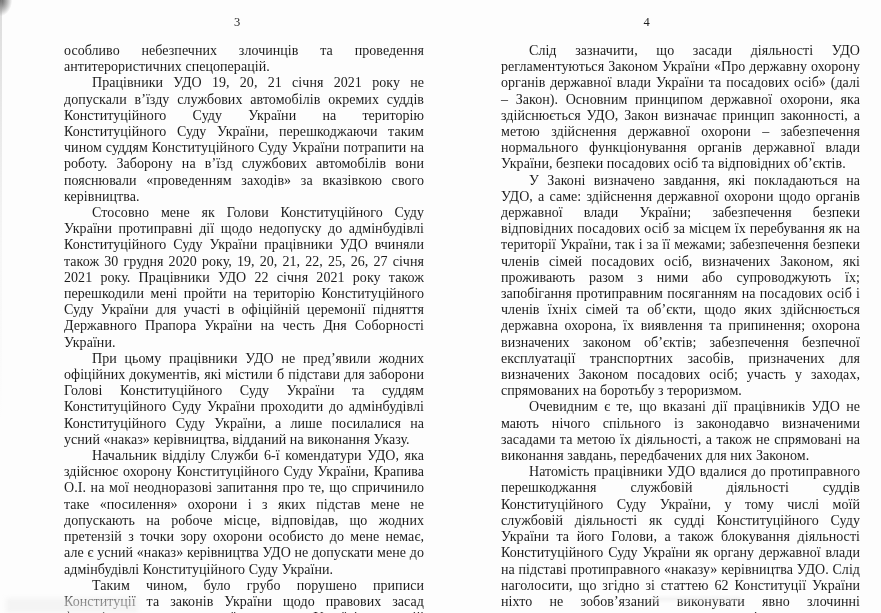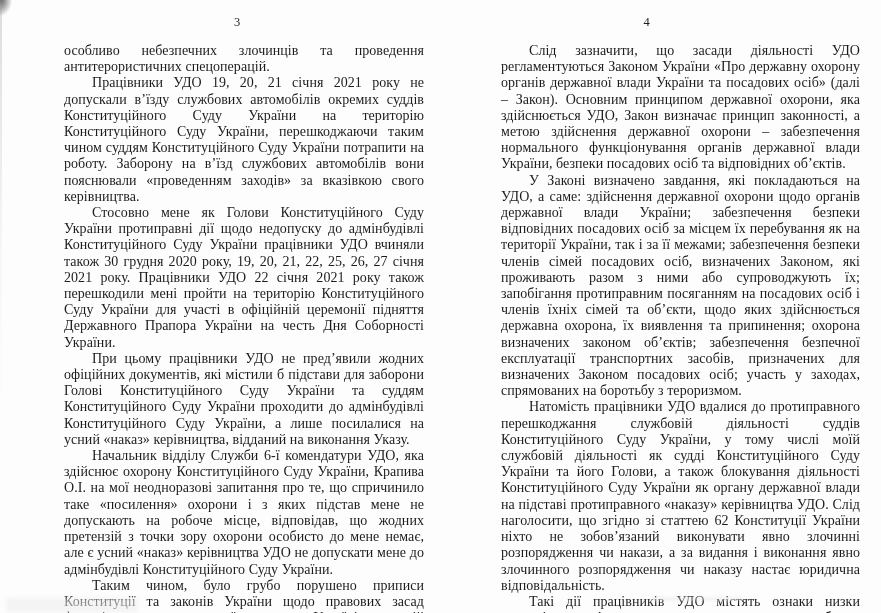--- a/index.html
+++ b/index.html
@@ -89,20 +89,21 @@
         <p class="indent">Таким чином, було грубо порушено приписи Конституції та законів України щодо правових засад функціонування державної влади в Україні, гарантій незалежності і недоторканності суддів Конституційного Суду України, зокрема вимогу частини другої статті 19 Конституції України, згідно з якою органи державної влади та їх посадові особи зобов’язані діяти лише на підставі, в межах повноважень та у спосіб, що передбачені Конституцією та законами України.</p>
       </div>
 
   </div>
 
   <div class="page page-right">
     <div class="page-number">4</div>
     <div class="paras">
         <p class="indent">Слід зазначити, що засади діяльності УДО регламентуються Законом України «Про державну охорону органів державної влади України та посадових осіб» (далі – Закон). Основним принципом державної охорони, яка здійснюється УДО, Закон визначає принцип законності, а метою здійснення державної охорони – забезпечення нормального функціонування органів державної влади України, безпеки посадових осіб та відповідних об’єктів.</p>
         <p class="indent">У Законі визначено завдання, які покладаються на УДО, а саме: здійснення державної охорони щодо органів державної влади України; забезпечення безпеки відповідних посадових осіб за місцем їх перебування як на території України, так і за її межами; забезпечення безпеки членів сімей посадових осіб, визначених Законом, які проживають разом з ними або супроводжують їх; запобігання протиправним посяганням на посадових осіб і членів їхніх сімей та об’єкти, щодо яких здійснюється державна охорона, їх виявлення та припинення; охорона визначених законом об’єктів; забезпечення безпечної експлуатації транспортних засобів, призначених для визначених Законом посадових осіб; участь у заходах, спрямованих на боротьбу з тероризмом.</p>
+        <p class="indent">Очевидним є те, що вказані дії працівників УДО не мають нічого спільного із законодавчо визначеними засадами та метою їх діяльності, а також не спрямовані на виконання завдань, передбачених для них Законом.</p>
         <p class="indent">Натомість працівники УДО вдалися до протиправного перешкоджання службовій діяльності суддів Конституційного Суду України, у тому числі моїй службовій діяльності як судді Конституційного Суду України та його Голови, а також блокування діяльності Конституційного Суду України як органу державної влади на підставі протиправного «наказу» керівництва УДО. Слід наголосити, що згідно зі статтею 62 Конституції України ніхто не зобов’язаний виконувати явно злочинні розпорядження чи накази, а за видання і виконання явно злочинного розпорядження чи наказу настає юридична відповідальність.</p>
         <p class="indent">Такі дії працівників УДО містять ознаки низки злочинів, пов’язаних з перевищенням службових повноважень, перешкоджанням діяльності державного діяча, втручанням у діяльність судового органу, захопленням будівель, що забезпечують діяльність органів державної влади, з метою перешкодження нормальній роботі установ.</p>
       </div>
     <div class="trailing-line"></div>
   </div>
 
   <div class="artifact-corner"></div>
   <div class="artifact-left-edge"></div>
   <div class="artifact-bottom"></div>
   <div class="artifact-bottom-right"></div>

